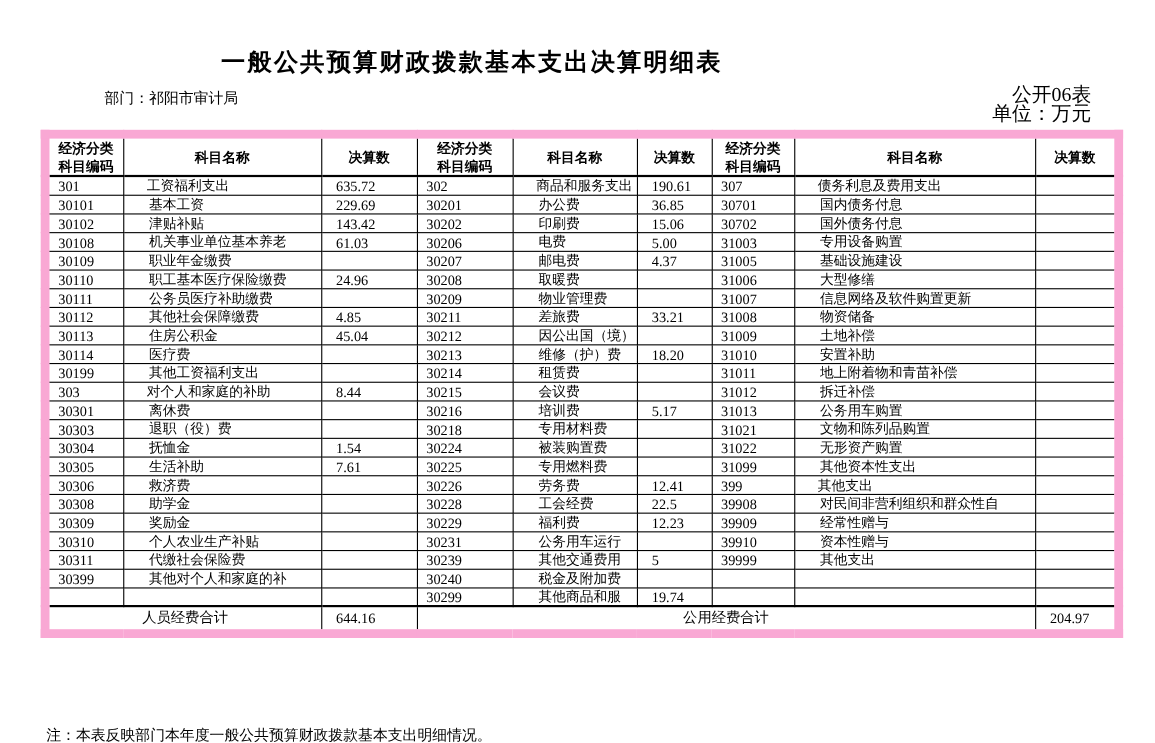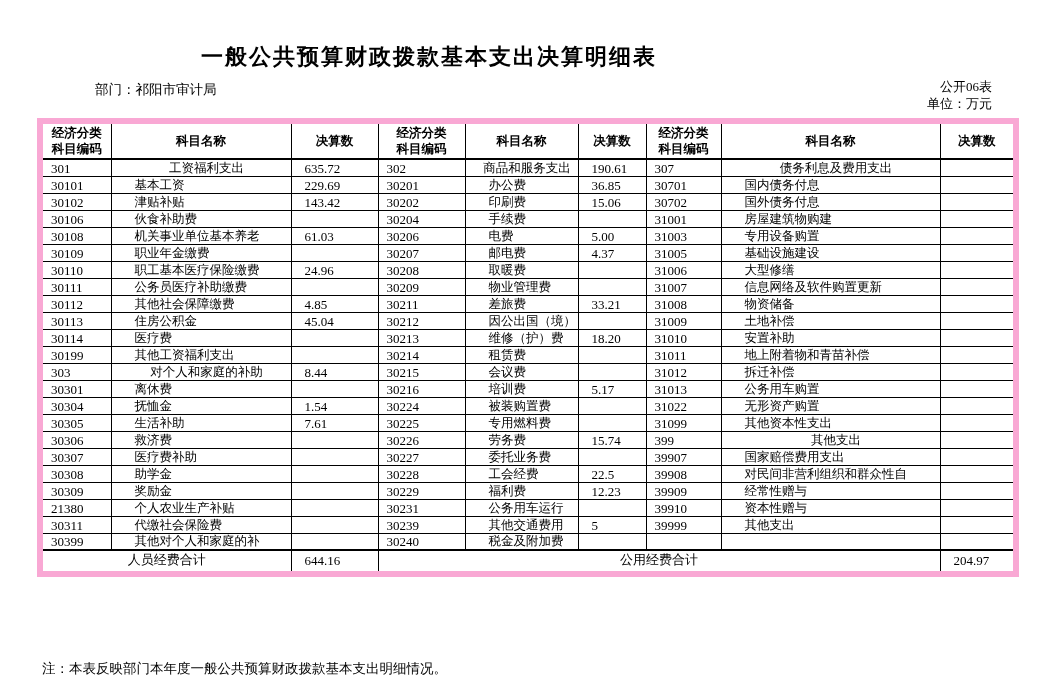--- a/index.html
+++ b/index.html
@@ -10,42 +10,42 @@
   }
   .title{
     position:absolute;top:42px;left:0;width:858px;text-align:center;
     font-size:22px;font-weight:bold;letter-spacing:2px;
   }
   .dept{
     position:absolute;top:81px;left:95px;font-size:13.5px;
   }
   .right-meta{
     position:absolute;top:78px;right:58px;text-align:right;
-    font-size:13px;line-height:17px;
+    font-size:18px;line-height:17px;
   }
   table.sheet{
     position:absolute;left:37px;top:118px;width:976px;
     border-collapse:collapse;table-layout:fixed;
-    border:6px solid #f9a8d4;
+    border:8px solid #f9a8d4;
   }
   .sheet th,.sheet td{
     border:1px solid #000;overflow:hidden;white-space:nowrap;
     box-sizing:border-box;padding:0;
   }
   .sheet thead th{
     font-size:12.5px;font-weight:bold;text-align:center;vertical-align:middle;
     height:38px;line-height:16px;border-bottom:2px solid #000;
   }
   .sheet thead th.th-code{white-space:pre-line;}
   .sheet tbody td{
     height:17px;vertical-align:bottom;line-height:15px;padding-bottom:0px;
     font-size:12.5px;
   }
   .sheet td.code{padding-left:8px;font-size:13px;}
-  .sheet td.name.top{padding-left:11px;text-align:center;}
+  .sheet td.name.top{padding-left:21px;}
   .sheet td.name.sub{padding-left:23px;}
   .sheet td.value{padding-left:13px;font-size:13px;}
   .sheet tfoot td{
     height:22px;vertical-align:bottom;padding-bottom:2px;
     font-size:13px;border-top:2px solid #000;
   }
   .sheet tfoot td.f-center{text-align:center;}
   .note{
     position:absolute;left:42px;top:660px;font-size:13.5px;
   }
@@ -116,31 +116,20 @@
         <td class="name sub">津贴补贴</td>
         <td class="value">143.42</td>
         <td class="code">30202</td>
         <td class="name sub">印刷费</td>
         <td class="value">15.06</td>
         <td class="code">30702</td>
         <td class="name sub">国外债务付息</td>
         <td class="value"></td>
       </tr>
       <tr>
-        <td class="code">30106</td>
-        <td class="name sub">伙食补助费</td>
-        <td class="value"></td>
-        <td class="code">30204</td>
-        <td class="name sub">手续费</td>
-        <td class="value"></td>
-        <td class="code">31001</td>
-        <td class="name sub">房屋建筑物购建</td>
-        <td class="value"></td>
-      </tr>
-      <tr>
         <td class="code">30108</td>
         <td class="name sub">机关事业单位基本养老</td>
         <td class="value">61.03</td>
         <td class="code">30206</td>
         <td class="name sub">电费</td>
         <td class="value">5.00</td>
         <td class="code">31003</td>
         <td class="name sub">专用设备购置</td>
         <td class="value"></td>
       </tr>
@@ -237,20 +226,31 @@
         <td class="name sub">离休费</td>
         <td class="value"></td>
         <td class="code">30216</td>
         <td class="name sub">培训费</td>
         <td class="value">5.17</td>
         <td class="code">31013</td>
         <td class="name sub">公务用车购置</td>
         <td class="value"></td>
       </tr>
       <tr>
+        <td class="code">30303</td>
+        <td class="name sub">退职（役）费</td>
+        <td class="value"></td>
+        <td class="code">30218</td>
+        <td class="name sub">专用材料费</td>
+        <td class="value"></td>
+        <td class="code">31021</td>
+        <td class="name sub">文物和陈列品购置</td>
+        <td class="value"></td>
+      </tr>
+      <tr>
         <td class="code">30304</td>
         <td class="name sub">抚恤金</td>
         <td class="value">1.54</td>
         <td class="code">30224</td>
         <td class="name sub">被装购置费</td>
         <td class="value"></td>
         <td class="code">31022</td>
         <td class="name sub">无形资产购置</td>
         <td class="value"></td>
       </tr>
@@ -264,34 +264,23 @@
         <td class="code">31099</td>
         <td class="name sub">其他资本性支出</td>
         <td class="value"></td>
       </tr>
       <tr>
         <td class="code">30306</td>
         <td class="name sub">救济费</td>
         <td class="value"></td>
         <td class="code">30226</td>
         <td class="name sub">劳务费</td>
-        <td class="value">15.74</td>
+        <td class="value">12.41</td>
         <td class="code">399</td>
         <td class="name top">其他支出</td>
-        <td class="value"></td>
-      </tr>
-      <tr>
-        <td class="code">30307</td>
-        <td class="name sub">医疗费补助</td>
-        <td class="value"></td>
-        <td class="code">30227</td>
-        <td class="name sub">委托业务费</td>
-        <td class="value"></td>
-        <td class="code">39907</td>
-        <td class="name sub">国家赔偿费用支出</td>
         <td class="value"></td>
       </tr>
       <tr>
         <td class="code">30308</td>
         <td class="name sub">助学金</td>
         <td class="value"></td>
         <td class="code">30228</td>
         <td class="name sub">工会经费</td>
         <td class="value">22.5</td>
         <td class="code">39908</td>
@@ -303,21 +292,21 @@
         <td class="name sub">奖励金</td>
         <td class="value"></td>
         <td class="code">30229</td>
         <td class="name sub">福利费</td>
         <td class="value">12.23</td>
         <td class="code">39909</td>
         <td class="name sub">经常性赠与</td>
         <td class="value"></td>
       </tr>
       <tr>
-        <td class="code">21380</td>
+        <td class="code">30310</td>
         <td class="name sub">个人农业生产补贴</td>
         <td class="value"></td>
         <td class="code">30231</td>
         <td class="name sub">公务用车运行</td>
         <td class="value"></td>
         <td class="code">39910</td>
         <td class="name sub">资本性赠与</td>
         <td class="value"></td>
       </tr>
       <tr>
@@ -331,20 +320,31 @@
         <td class="name sub">其他支出</td>
         <td class="value"></td>
       </tr>
       <tr>
         <td class="code">30399</td>
         <td class="name sub">其他对个人和家庭的补</td>
         <td class="value"></td>
         <td class="code">30240</td>
         <td class="name sub">税金及附加费</td>
         <td class="value"></td>
+        <td class="code"></td>
+        <td class="name sub"></td>
+        <td class="value"></td>
+      </tr>
+      <tr>
+        <td class="code"></td>
+        <td class="name sub"></td>
+        <td class="value"></td>
+        <td class="code">30299</td>
+        <td class="name sub">其他商品和服</td>
+        <td class="value">19.74</td>
         <td class="code"></td>
         <td class="name sub"></td>
         <td class="value"></td>
       </tr>
     </tbody>
   <tfoot>
     <tr>
       <td colspan="2" class="f-center">人员经费合计</td>
       <td class="value">644.16</td>
       <td colspan="5" class="f-center">公用经费合计</td>

